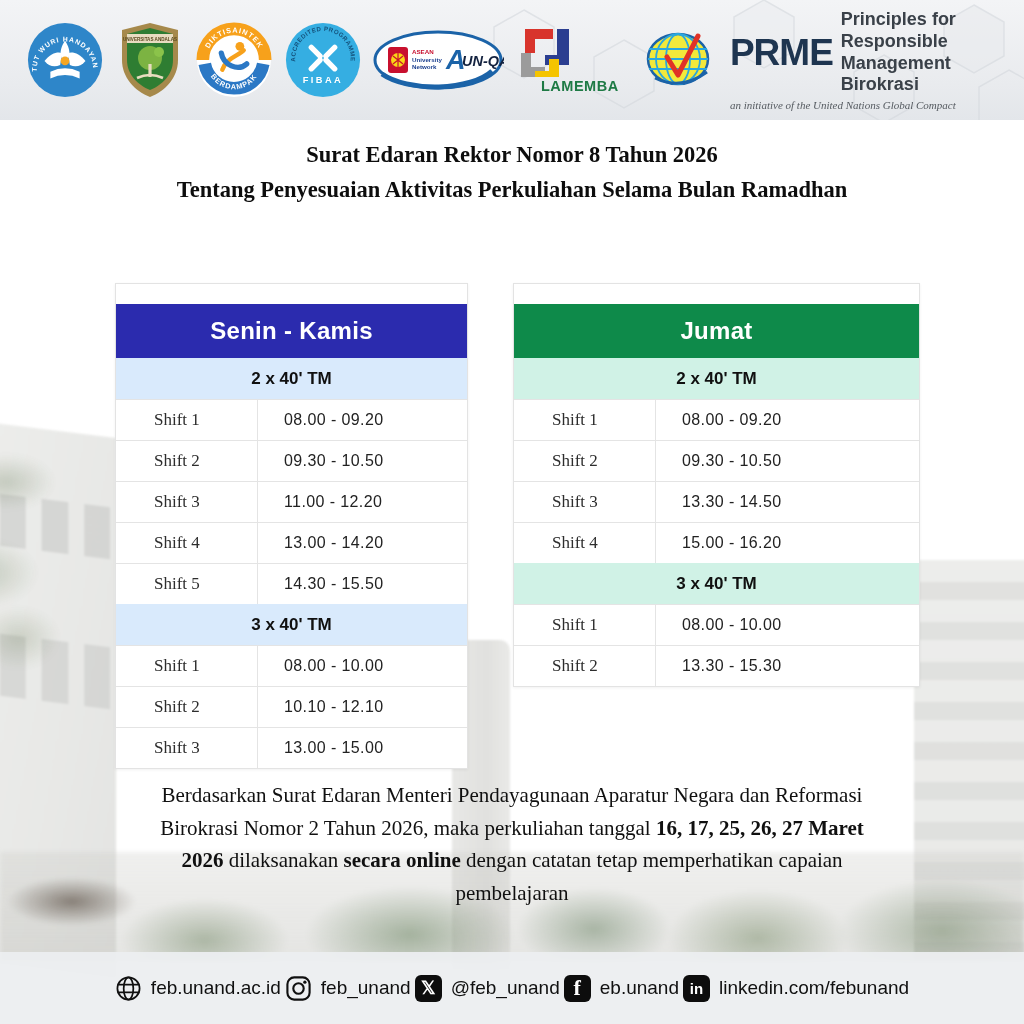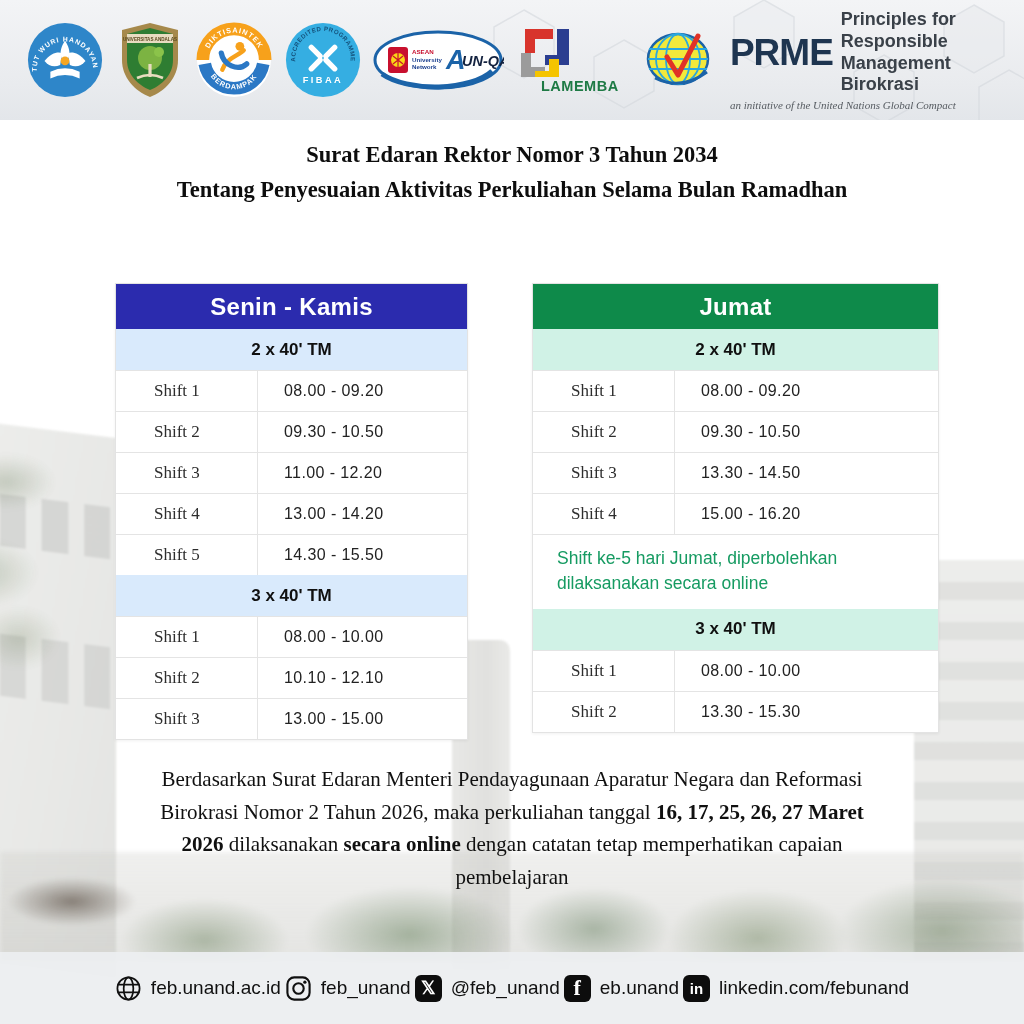--- a/index.html
+++ b/index.html
@@ -60,40 +60,40 @@
   .prme-sub{grid-column:1 / span 2;font-family:"Liberation Serif",serif;font-style:italic;font-size:11px;color:#555a60;margin-top:3px;}
   
   .title{
     position:absolute;z-index:2;left:62px;top:138px;width:900px;text-align:center;
     font-family:"Liberation Serif",serif;font-weight:bold;font-size:22.5px;line-height:1.55;color:#0d0d0d;
   }
   
   .tbl{position:absolute;z-index:2;background:#fff;border:1px solid #e3e3e3;box-sizing:border-box;
        box-shadow:0 1px 3px rgba(0,0,0,.06);}
   .tbl-left{left:115px;top:283px;width:353px;}
-  .tbl-right{left:532px;top:283px;width:407px;}
-  .tbl-head{height:45px;display:flex;align-items:center;justify-content:center;
-            color:#fff;font-weight:bold;font-size:24px;letter-spacing:.3px;}
+  .tbl-right{left:513px;top:283px;width:407px;}
+  .tbl-head{height:54px;display:flex;align-items:center;justify-content:center;
+            color:#fff;font-weight:bold;font-size:24px;letter-spacing:.3px;margin-top:20px;}
   .tbl-left .tbl-head{background:#2B2BAE;}
   .tbl-right .tbl-head{background:#0E8A4A;}
   .tbl-sub{height:41px;display:flex;align-items:center;justify-content:center;
            font-weight:bold;font-size:17px;color:#101010;}
   .tbl-left .tbl-sub{background:#D9EAFC;}
   .tbl-right .tbl-sub{background:#D0F2E6;}
   .row{display:flex;height:40px;border-top:1px solid #e4e4e4;background:#fff;}
   .row:first-of-type{border-top:none;}
   .cell-shift{display:flex;align-items:center;box-sizing:border-box;
               border-right:1px solid #e4e4e4;font-size:17px;color:#2d2d2d;padding-left:38px;font-family:Liberation Serif, serif;}
   .tbl-left .cell-shift{width:142px;}
   .tbl-right .cell-shift{width:142px;}
   .cell-time{flex:1;display:flex;align-items:center;font-size:16px;color:#222;padding-left:26px;letter-spacing:.4px;}
   .note{border-top:1px solid #e4e4e4;padding:11px 14px 12px 24px;font-size:17.5px;line-height:1.45;color:#169B62;background:#fff;}
   
   .announce{
-    position:absolute;z-index:2;left:140px;top:742px;width:744px;text-align:center;
+    position:absolute;z-index:2;left:140px;top:758px;width:744px;text-align:center;
     font-family:"Liberation Serif",serif;font-size:21px;line-height:1.55;color:#101010;
   }
   .announce b{font-weight:bold;}
   
   .footer{
     position:absolute;z-index:3;left:0;top:952px;width:1024px;height:72px;
     background:rgba(236,238,240,.95);display:flex;align-items:center;justify-content:center;gap:4px;
   }
   .soc{display:flex;align-items:center;gap:9px;font-size:19px;color:#101010;}
   .soc svg{display:block;}
@@ -241,21 +241,21 @@
       <span class="prme-word">PRME</span>
       <span class="prme-tag">
         <span>Principles for Responsible</span><br>
         <span>Management Birokrasi</span>
       </span>
       <span class="prme-sub">an initiative of the United Nations Global Compact</span>
     </div>
   </div>
 
   <div class="title">
-    <div>Surat Edaran Rektor Nomor 3 Tahun 2034</div>
+    <div>Surat Edaran Rektor Nomor 8 Tahun 2026</div>
     <div>Tentang Penyesuaian Aktivitas Perkuliahan Selama Bulan Ramadhan</div>
   </div>
 
   <div class="tbl tbl-left">
     <div class="tbl-head">Senin - Kamis</div>
 
     <div class="tbl-sub">2 x 40' TM</div>
     <div class="row">
       <div class="cell-shift">Shift 1</div>
       <div class="cell-time">08.00 - 09.20</div>
@@ -306,21 +306,20 @@
     </div>
     <div class="row">
       <div class="cell-shift">Shift 3</div>
       <div class="cell-time">13.30 - 14.50</div>
     </div>
     <div class="row">
       <div class="cell-shift">Shift 4</div>
       <div class="cell-time">15.00 - 16.20</div>
     </div>
 
-    <div class="note">Shift ke-5 hari Jumat, diperbolehkan dilaksanakan secara online</div>
 
     <div class="tbl-sub">3 x 40' TM</div>
     <div class="row">
       <div class="cell-shift">Shift 1</div>
       <div class="cell-time">08.00 - 10.00</div>
     </div>
     <div class="row">
       <div class="cell-shift">Shift 2</div>
       <div class="cell-time">13.30 - 15.30</div>
     </div>

